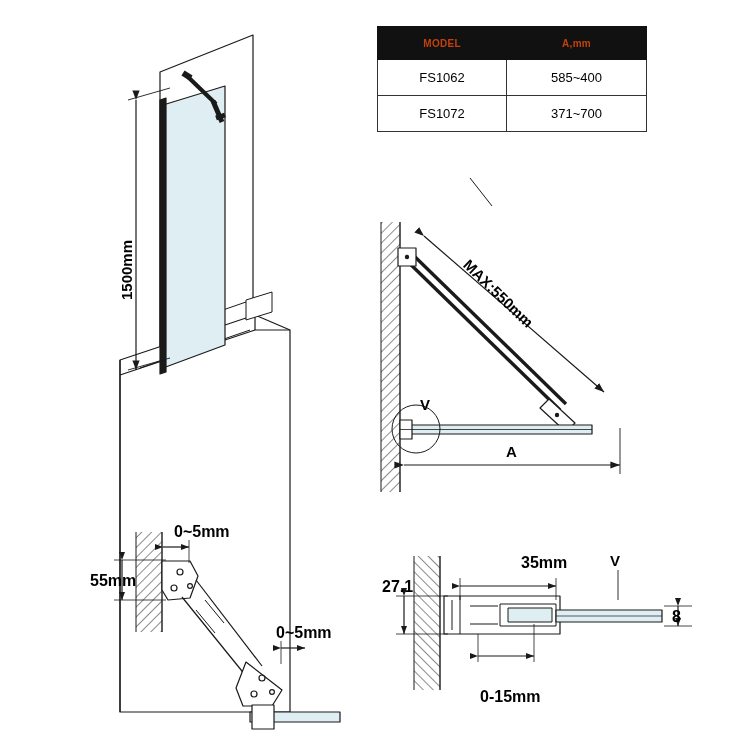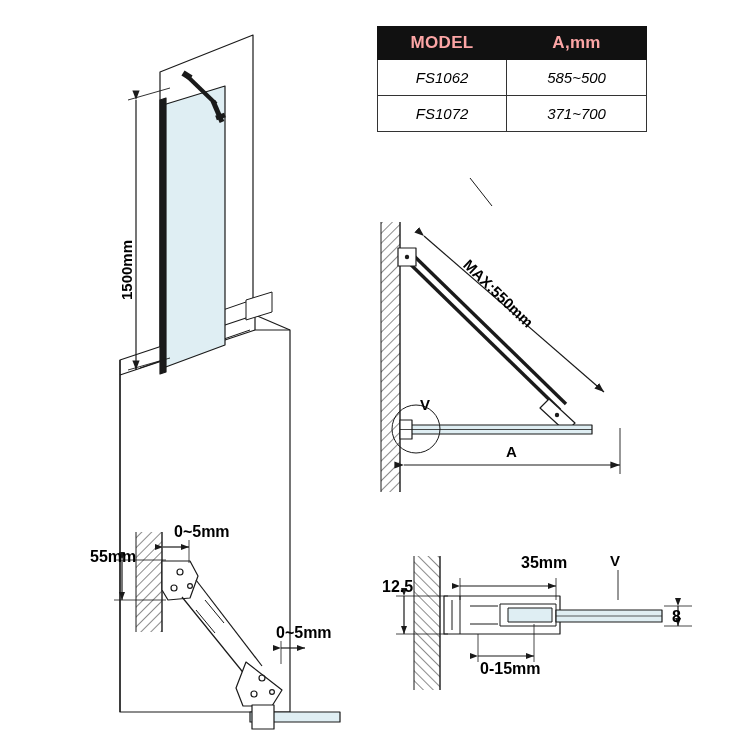--- a/index.html
+++ b/index.html
@@ -16,34 +16,33 @@
 
   
   .spec-table{
     position:absolute;
     left:377px;top:26px;
     width:270px;
     border-collapse:collapse;
     font-size:13px;
   }
   .spec-table th{
-    background:#111;color:#fca5a5;
+    background:#111;color:#c2410c;
     font-weight:bold;
     height:30px;
-    font-size:17px;
+    font-size:10px;
     border:1px solid #111;
     letter-spacing:.3px;
   }
   .spec-table td{
     height:33px;
     text-align:center;
     border:1px solid #333;
-    font-size:15px;
+    font-size:13px;
     background:#fff;
-    font-style:italic;
   }
   .spec-table td.c1{width:48%;}
   .spec-table td.c2{width:52%;}
 
   .lbl{
     position:absolute;
     font-size:16px;
     font-weight:bold;
     white-space:nowrap;
     color:#000;
@@ -62,21 +61,21 @@
   <table class="spec-table">
     <thead>
       <tr>
         <th>MODEL</th>
         <th>A,mm</th>
       </tr>
     </thead>
     <tbody>
       <tr>
         <td class="c1">FS1062</td>
-        <td class="c2">585~500</td>
+        <td class="c2">585~400</td>
       </tr>
       <tr>
         <td class="c1">FS1072</td>
         <td class="c2">371~700</td>
       </tr>
     </tbody>
   </table>
 
   <svg class="layer" viewBox="0 0 750 750">
     <defs>
@@ -225,21 +224,21 @@
   </svg>
 
   <div class="lbl rot big" style="left:118px;top:300px;">1500mm</div>
 
   <div class="lbl big" style="left:472px;top:256px;transform:rotate(44deg);transform-origin:0 0;">MAX:550mm</div>
   <div class="lbl big" style="left:506px;top:443px;">A</div>
   <div class="lbl big" style="left:420px;top:396px;">V</div>
 
   <div class="lbl" style="left:174px;top:523px;">0~5mm</div>
   <div class="lbl" style="left:276px;top:624px;">0~5mm</div>
-  <div class="lbl" style="left:90px;top:548px;">55mm</div>
-
-  <div class="lbl" style="left:382px;top:578px;">12.5</div>
+  <div class="lbl" style="left:90px;top:572px;">55mm</div>
+
+  <div class="lbl" style="left:382px;top:578px;">27.1</div>
   <div class="lbl" style="left:478px;top:554px;margin-left:43px;">35mm</div>
   <div class="lbl" style="left:672px;top:608px;">8</div>
-  <div class="lbl" style="left:480px;top:660px;">0-15mm</div>
+  <div class="lbl" style="left:480px;top:688px;">0-15mm</div>
   <div class="lbl big" style="left:610px;top:552px;">V</div>
 
 </div>
 
 </body></html>

